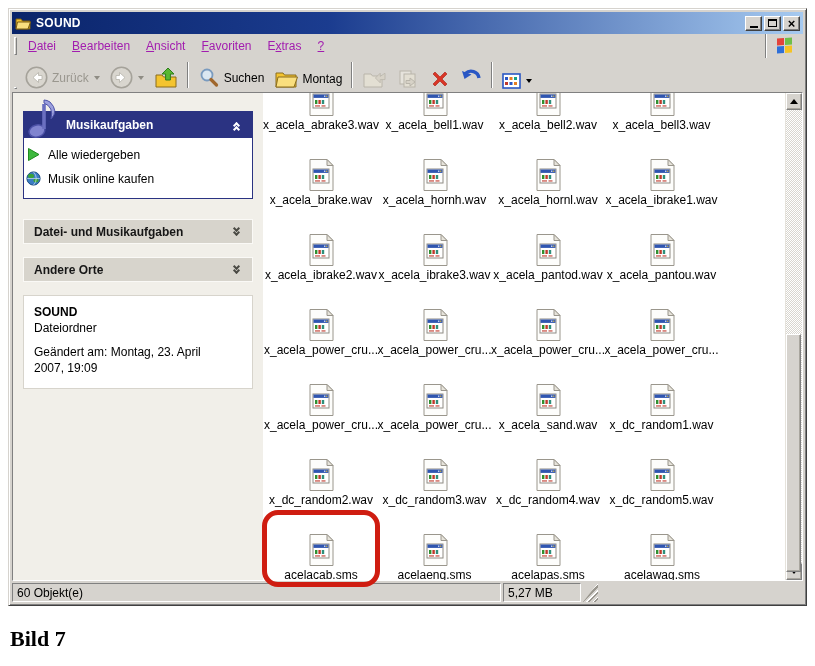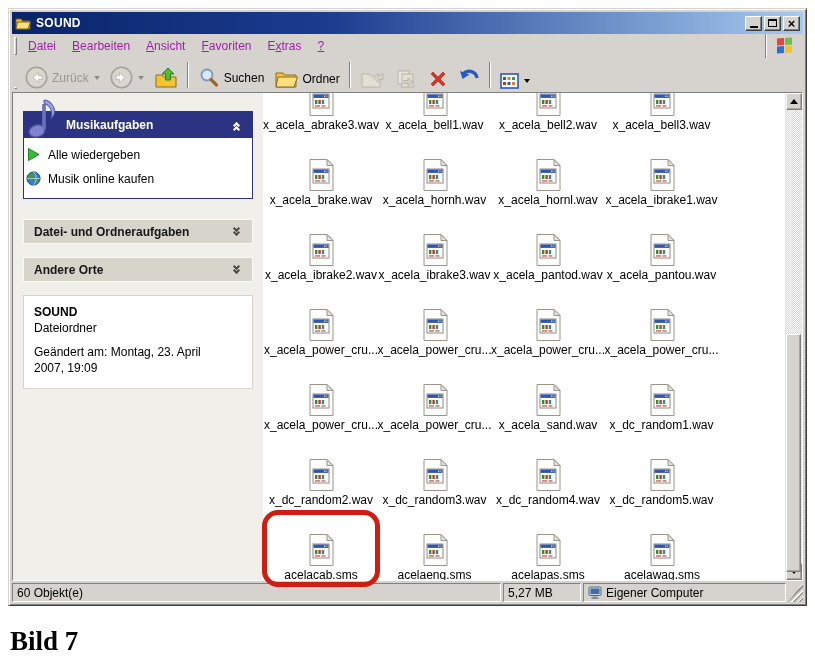--- a/index.html
+++ b/index.html
@@ -109,21 +109,21 @@
   .resize-grip { width:15px; flex:0 0 15px; background:
     repeating-linear-gradient(135deg, transparent 0 2px, #ffffff 2px 3px, #9a978f 3px 4.5px);
     clip-path:polygon(100% 0, 100% 100%, 0 100%); }
 
   
   .red-annotation { position:absolute; left:262px; top:510px; width:118px; height:77px;
     border:5px solid #cf1d11; border-radius:16px; pointer-events:none; }
 
   
   .caption { position:absolute; left:10px; top:626px; font-family:"Liberation Serif", serif;
-    font-weight:bold; font-size:27px; color:#000; }
+    font-weight:bold; font-size:22px; color:#000; }
 </style>
 </head>
 <body>
 
 <div class="window">
 
   <div class="titlebar">
     <svg width="16" height="14" viewBox="0 0 16 14">
       <path d="M1 3 h5 l1.5 2 H15 v8 H1 z" fill="#f4c430" stroke="#7a5c10"></path>
       <path d="M2.5 6 H15.5 L13 13 H1 z" fill="#fadf7e" stroke="#7a5c10"></path>
@@ -197,21 +197,21 @@
         <line x1="13" y1="12.5" x2="18.5" y2="18" stroke="#a0672c" stroke-width="3.2" stroke-linecap="round"></line>
       </svg>
       <span class="tb-label">Suchen</span>
     </div>
 
     <div class="tb-btn">
       <svg width="24" height="20" viewBox="0 0 24 20">
         <path d="M2 4 h7 l1.5 2 H22 v12 H2 z" fill="#f4c430" stroke="#8a6d1f"></path>
         <path d="M4 8 H23.5 L20 18 H2 z" fill="#fadf7e" stroke="#8a6d1f"></path>
       </svg>
-      <span class="tb-label">Ordner</span>
+      <span class="tb-label">Montag</span>
     </div>
 
     <div class="tb-sep"></div>
 
     <div class="tb-btn">
       <svg width="24" height="20" viewBox="0 0 24 20" opacity="0.55">
         <path d="M2 5 h7 l1.5 2 H20 v11 H2 z" fill="#efe9d8" stroke="#a29d8e"></path>
         <path d="M10 2 h8 l-0 6 h4 l-6 6 -6-6 h4 z" fill="#d8d2c2" stroke="#a29d8e" transform="rotate(90 15 8) scale(0.8) translate(4 -2)"></path>
       </svg>
     </div>
@@ -285,21 +285,21 @@
               <ellipse cx="5" cy="5" rx="3" ry="2.2" fill="#3aa13a"></ellipse>
               <ellipse cx="10" cy="9.5" rx="2.6" ry="2" fill="#3aa13a"></ellipse>
               <path d="M1.2 7.5 h12.6 M7.5 1 a9 9 0 0 1 0 13" stroke="#cfe3f5" stroke-width="0.7" fill="none"></path>
             </svg>
             <span>Musik online kaufen</span>
           </div>
         </div>
       </div>
 
       <div class="hdr-gray">
-        <span>Datei- und Ordneraufgaben</span>
+        <span>Datei- und Musikaufgaben</span>
         <span class="spacer"></span>
         <span class="chev down dark">
             <i></i>
             <i></i>
           </span>
       </div>
       <div class="panel-gap"></div>
 
       <div class="hdr-gray">
         <span>Andere Orte</span>
@@ -784,28 +784,19 @@
     </div>
   </div>
 
   <div class="statusbar">
     <div class="sb-sec sec-objects">
       <span>60 Objekt(e)</span>
     </div>
     <div class="sb-sec sec-size">
       <span>5,27 MB</span>
     </div>
-    <div class="sb-sec sec-loc">
-      <svg width="14" height="13" viewBox="0 0 14 13">
-        <rect x="1" y="1" width="12" height="8.5" rx="1" fill="#c8d4e2" stroke="#5a6a7a"></rect>
-        <rect x="2.5" y="2.5" width="9" height="5.5" fill="#3b6ea5"></rect>
-        <rect x="5" y="10" width="4" height="1.5" fill="#9aa7b5"></rect>
-        <rect x="3.5" y="11.5" width="7" height="1.2" fill="#5a6a7a"></rect>
-      </svg>
-      <span>Eigener Computer</span>
-    </div>
     <div class="resize-grip"></div>
   </div>
 </div>
 
 <div class="red-annotation"></div>
 
 <div class="caption">Bild 7</div>
 
 </body></html>

